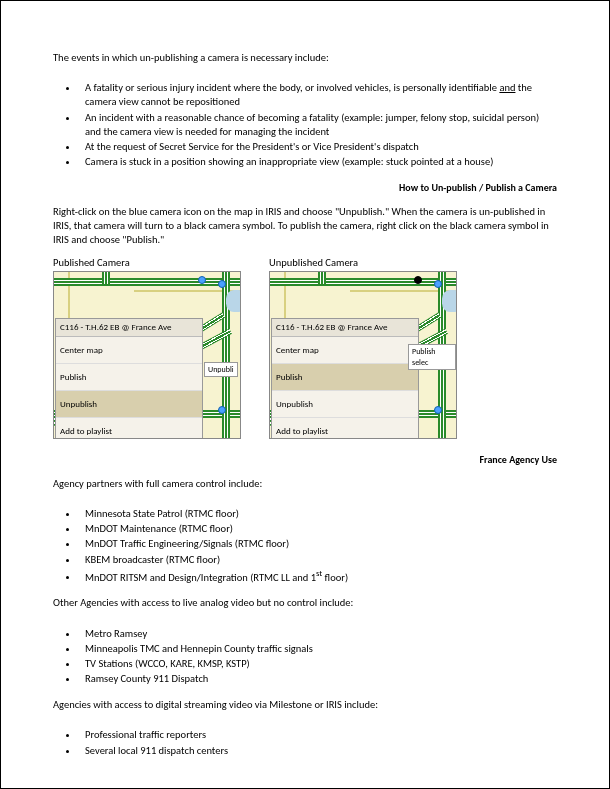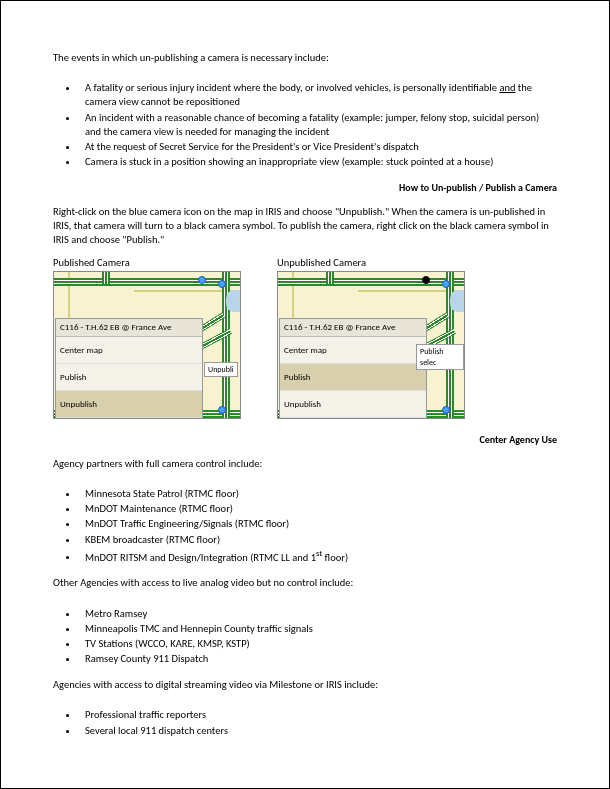--- a/index.html
+++ b/index.html
@@ -11,24 +11,24 @@
     font-family: Calibri, Arial, sans-serif;
     font-size: 10.5px;
     color: #000;
     padding: 50px 52px 30px 52px;
     line-height: 1.35;
   }
   p { margin-bottom: 9px; }
   ul { margin: 16px 0 12px 0; padding-left: 26px; }
   ul li { margin-bottom: 1px; padding-left: 6px; }
   .bold-heading { font-weight: bold; margin: 10px 0 10px 0; font-size: 10px; text-align: right; }
-  .map-row { display: flex; gap: 36px; margin-bottom: 14px; }
+  .map-row { display: flex; gap: 28px; margin-bottom: 14px; }
   .map-col { display: flex; flex-direction: column; }
   .map-label { font-size: 10.5px; margin-bottom: 1px; }
-  .map-wrap { position: relative; width: 188px; height: 148px; border: 1px solid #888; overflow: hidden; }
+  .map-wrap { position: relative; width: 188px; height: 168px; border: 1px solid #888; overflow: hidden; }
   .map-bg { position: absolute; inset: 0; background: #f7f3d0; }
   .road-h { position: absolute; height: 8px; left:0; right:0; background: linear-gradient(#2a8a2a 0 2px,#fff 2px 3px,#2a8a2a 3px 5px,#fff 5px 6px,#2a8a2a 6px 8px); }
   .road-v { position: absolute; width: 8px; top:0; bottom:0; background: linear-gradient(90deg,#2a8a2a 0 2px,#fff 2px 3px,#2a8a2a 3px 5px,#fff 5px 6px,#2a8a2a 6px 8px); }
   .road-diag { position:absolute; width:200px; height:6px; background: linear-gradient(#2a8a2a 0 1px,#fff 1px 2px,#2a8a2a 2px 4px,#fff 4px 5px,#2a8a2a 5px 6px); transform-origin:left center; }
   .minor-road { position:absolute; background:#d8d080; }
   .shield { position:absolute; width:16px; height:16px; background:#fff; border:1px solid #000; border-radius:50% 50% 50% 50% / 60% 60% 40% 40%; font-size:7px; text-align:center; line-height:14px; font-weight:bold; }
   .camera-icon { position:absolute; width:8px; height:8px; border-radius:50%; background:#4aa0ff; border:1px solid #1060b0; }
   .camera-icon.black { background:#000; border-color:#000; }
   .menu { position:absolute; left:1px; top:46px; width:148px; background:#f5f2ea; border:1px solid #999; font-size:9px; }
   .menu-title { background:#e8e4d8; border-bottom:1px solid #bbb; padding:2px 4px; font-weight:normal; }
@@ -112,21 +112,21 @@
         <div class="menu-item">Unpublish</div>
         <div class="menu-item">Add to playlist</div>
         <div class="menu-item">Log C116</div>
 
       </div>
       <div class="tooltip" style="left:138px;top:72px">Publish selec</div>
     </div>
   </div>
 </div>
 
-<p class="bold-heading">Center Agency Use</p>
+<p class="bold-heading">France Agency Use</p>
 
 <p>Agency partners with full camera control include:</p>
 <ul id="partners-list">
     <li>Minnesota State Patrol (RTMC floor)</li>
     <li>MnDOT Maintenance (RTMC floor)</li>
     <li>MnDOT Traffic Engineering/Signals (RTMC floor)</li>
     <li>KBEM broadcaster (RTMC floor)</li>
     <li>MnDOT RITSM and Design/Integration (RTMC LL and 1<sup>st</sup> floor)</li>
   </ul>
 

